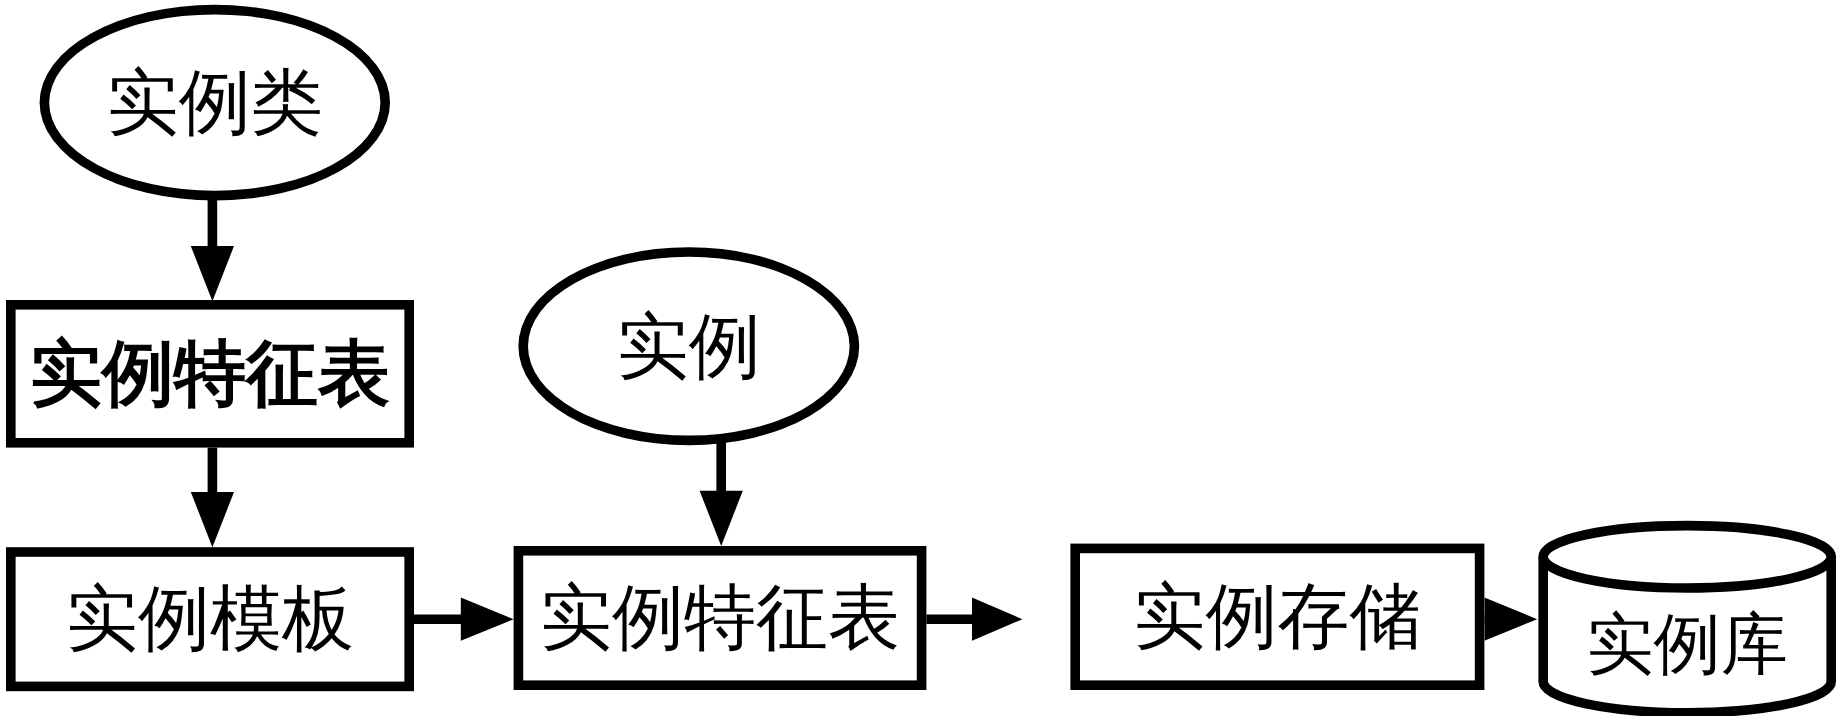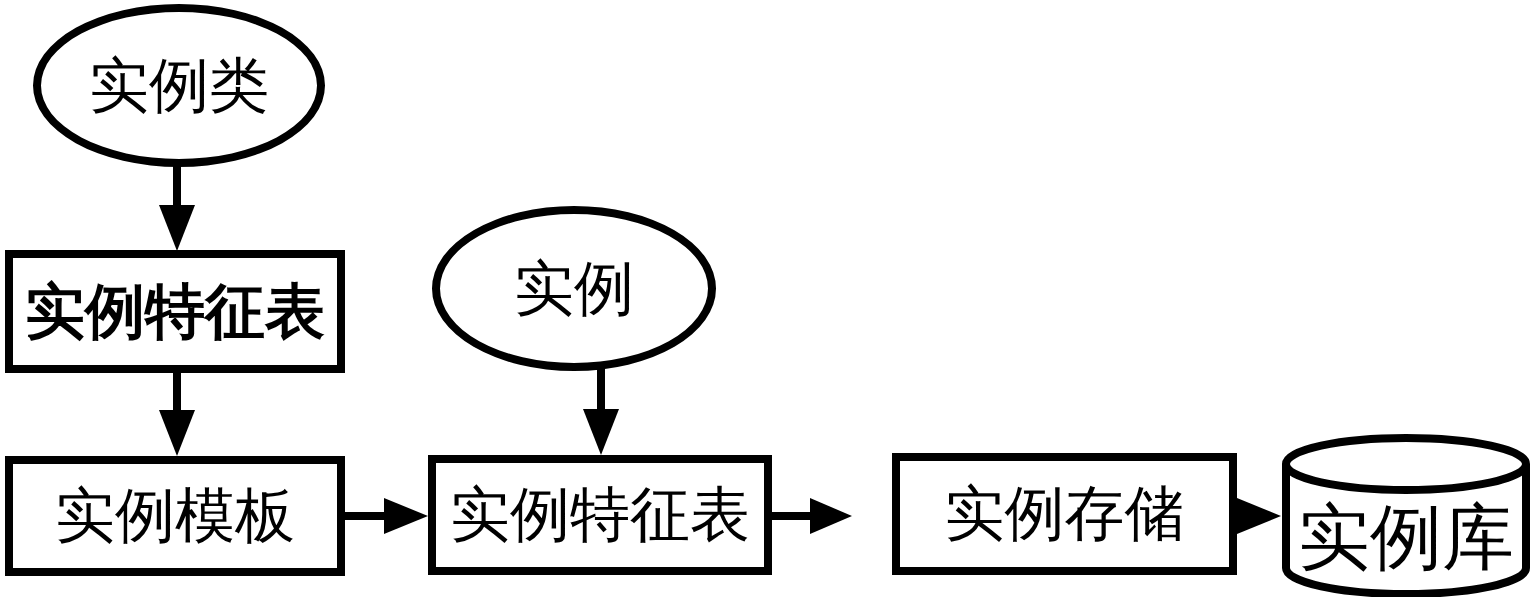--- a/index.html
+++ b/index.html
@@ -35,21 +35,21 @@
     line-height: 1;
     white-space: nowrap;
   }
   .ellipse { border-radius: 50%; }
   .cyl-label {
     position: absolute;
     display: flex;
     align-items: center;
     justify-content: center;
     color: #000000;
-    font-size: 72px;
+    font-size: 56px;
     line-height: 1;
     white-space: nowrap;
   }
 </style>
 </head>
 <body>
 
 <div class="canvas">
 
   <svg class="layer" viewBox="0 0 1535 597" aria-hidden="true">

